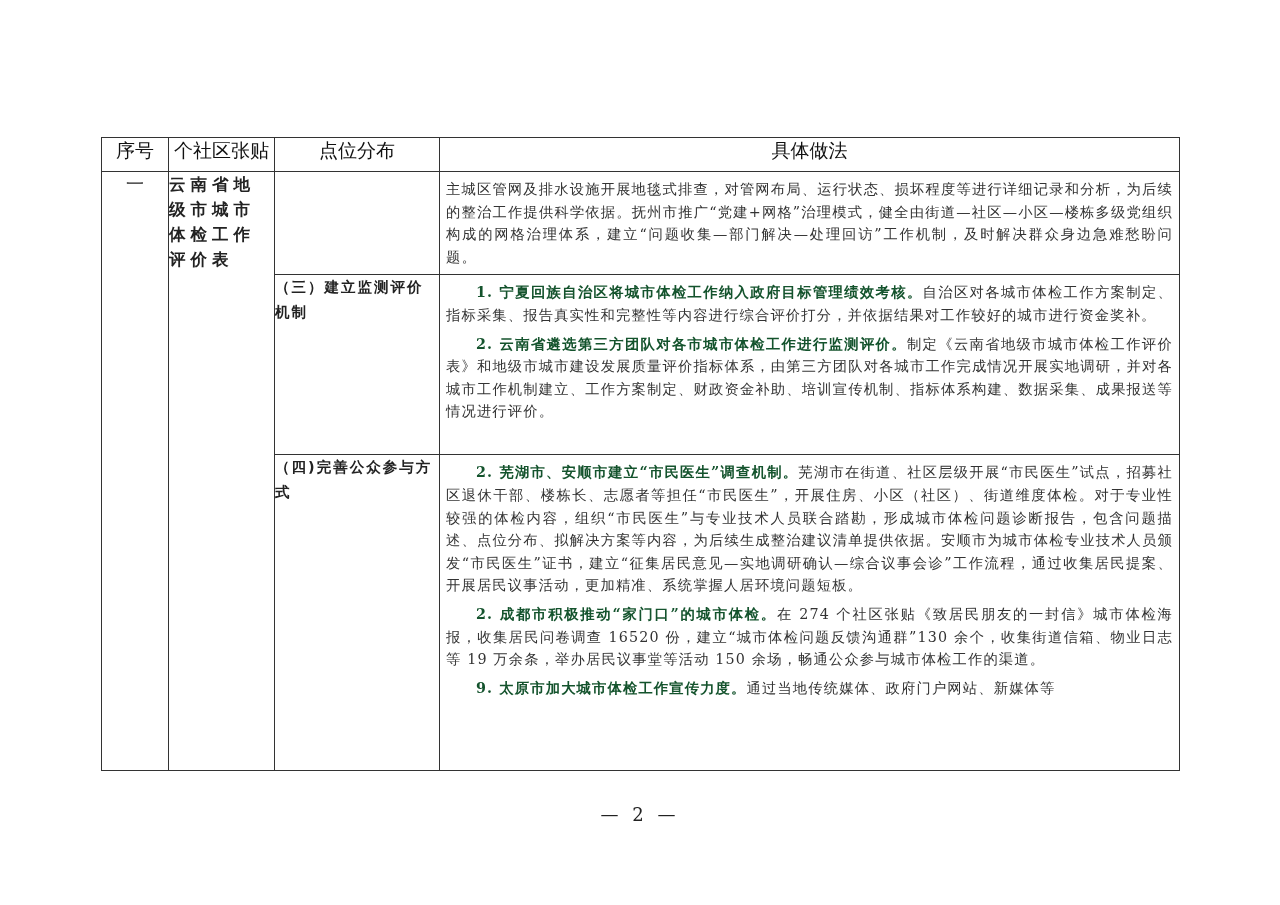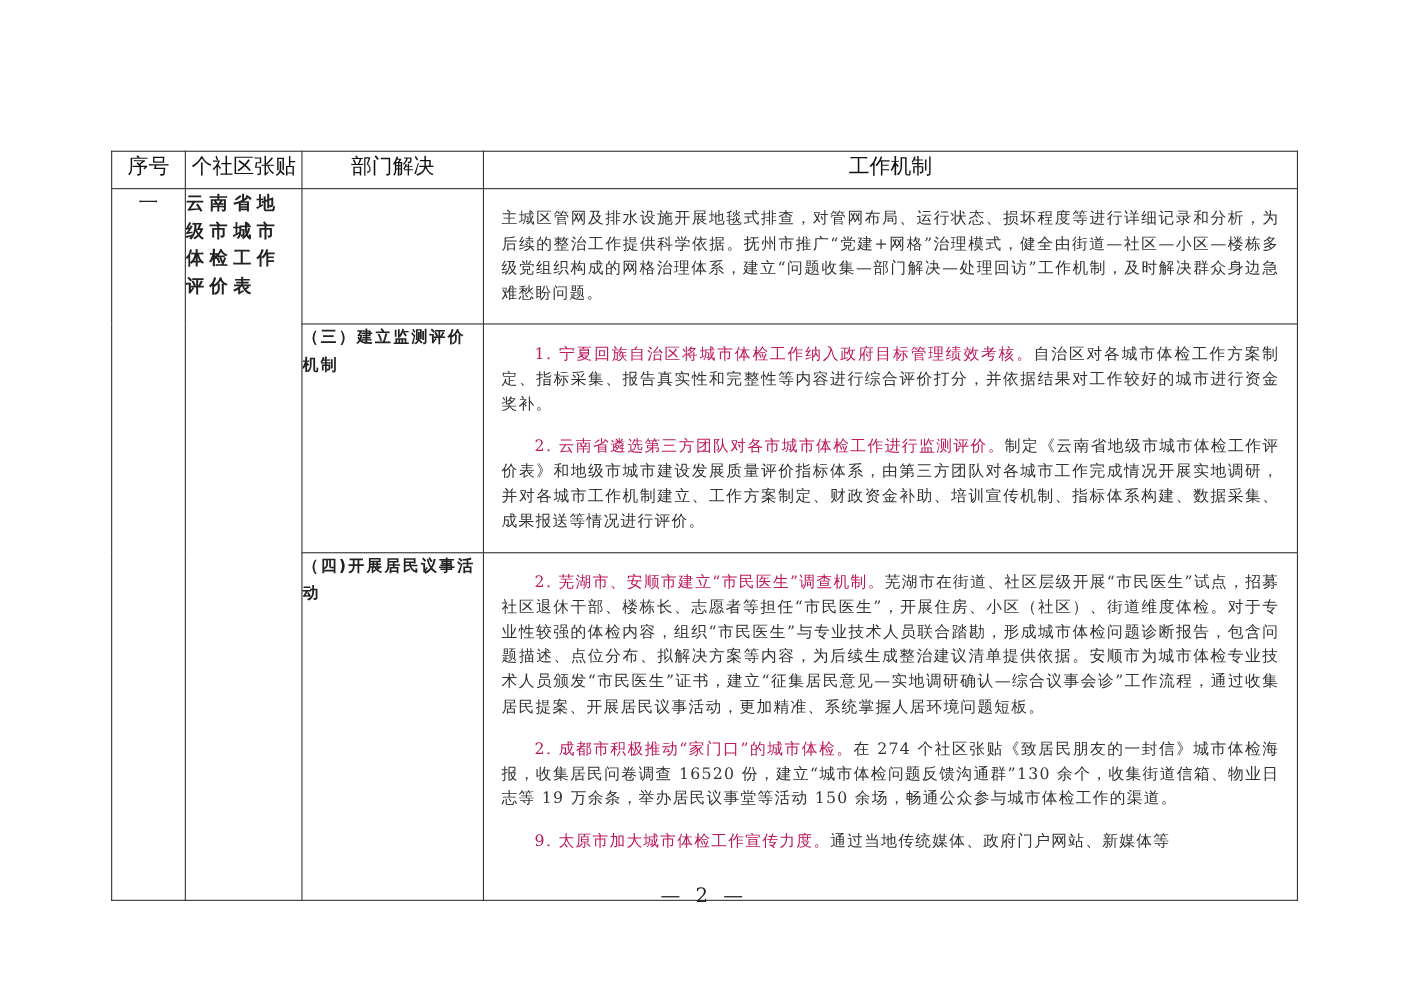--- a/index.html
+++ b/index.html
@@ -9,65 +9,65 @@
     position:absolute; left:101px; top:137px; width:1078px;
     border-collapse:collapse; table-layout:fixed;
   }
   table.main td, table.main th { border:1px solid #333; padding:0; vertical-align:top; }
   col.c1 { width:67px; } col.c2 { width:106px; } col.c3 { width:165px; } col.c4 { width:740px; }
   th { font-family:"DejaVu Sans", sans-serif; font-weight:normal; font-size:19px; height:33px; text-align:center; vertical-align:middle; color:#111; }
   td.idx { text-align:center; vertical-align:middle; font-size:18px; }
   td.policy { vertical-align:middle; font-family:"DejaVu Sans", sans-serif; font-weight:bold; font-size:16.5px; line-height:25px; padding:0 6px 0 10px; letter-spacing:5px; color:#222; }
   td.measure { vertical-align:middle; font-family:"DejaVu Sans", sans-serif; font-weight:bold; font-size:14.5px; line-height:25px; padding:0 6px 0 12px; letter-spacing:2px; color:#222;margin-top:25px; }
   td.detail { font-size:14.3px; line-height:22.6px; padding:2px 8px 1px 8px; letter-spacing:1.15px; text-align:justify; color:#333; }
-  .para { margin:16px; }
+  .para { margin:6px; }
   .indent { text-indent:2.1em; }
-  .b { font-weight:normal; color:#be185d; }
+  .b { font-weight:bold; color:#14532d; }
   .r1 td { height:95px; }
   .r2 td { height:179px; }
   .r3 td { height:315px; }
   .footer { position:absolute; left:0; width:1280px; top:804px; text-align:center; font-size:18px; color:#222; letter-spacing:4px; }
 </style>
 </head>
 <body>
 
 <div class="page">
   <table class="main">
     <colgroup>
         <col class="c1">
         <col class="c2">
         <col class="c3">
         <col class="c4">
       </colgroup>
     <thead>
       <tr>
         <th>序号</th>
         <th>个社区张贴</th>
-        <th>部门解决</th>
-        <th>工作机制</th>
+        <th>点位分布</th>
+        <th>具体做法</th>
       </tr>
     </thead>
     <tbody>
       <tr class="r1">
         <td class="idx" rowspan="3">一</td>
         <td class="policy" rowspan="3">云南省地级市城市体检工作评价表</td>
         <td class="measure"></td>
         <td class="detail">
           <p class="para"><span class="b"></span><span>主城区管网及排水设施开展地毯式排查，对管网布局、运行状态、损坏程度等进行详细记录和分析，为后续的整治工作提供科学依据。抚州市推广“党建+网格”治理模式，健全由街道—社区—小区—楼栋多级党组织构成的网格治理体系，建立“问题收集—部门解决—处理回访”工作机制，及时解决群众身边急难愁盼问题。</span></p>
         </td>
       </tr>
       <tr class="r2">
         <td class="measure">（三）建立监测评价机制</td>
         <td class="detail">
           <p class="para indent"><span class="b">1. 宁夏回族自治区将城市体检工作纳入政府目标管理绩效考核。</span><span>自治区对各城市体检工作方案制定、指标采集、报告真实性和完整性等内容进行综合评价打分，并依据结果对工作较好的城市进行资金奖补。</span></p>
           <p class="para indent"><span class="b">2. 云南省遴选第三方团队对各市城市体检工作进行监测评价。</span><span>制定《云南省地级市城市体检工作评价表》和地级市城市建设发展质量评价指标体系，由第三方团队对各城市工作完成情况开展实地调研，并对各城市工作机制建立、工作方案制定、财政资金补助、培训宣传机制、指标体系构建、数据采集、成果报送等情况进行评价。</span></p>
         </td>
       </tr>
       <tr class="r3">
-        <td class="measure">（四)开展居民议事活动</td>
+        <td class="measure">（四)完善公众参与方式</td>
         <td class="detail">
           <p class="para indent"><span class="b">2. 芜湖市、安顺市建立“市民医生”调查机制。</span><span>芜湖市在街道、社区层级开展“市民医生”试点，招募社区退休干部、楼栋长、志愿者等担任“市民医生”，开展住房、小区（社区）、街道维度体检。对于专业性较强的体检内容，组织“市民医生”与专业技术人员联合踏勘，形成城市体检问题诊断报告，包含问题描述、点位分布、拟解决方案等内容，为后续生成整治建议清单提供依据。安顺市为城市体检专业技术人员颁发“市民医生”证书，建立“征集居民意见—实地调研确认—综合议事会诊”工作流程，通过收集居民提案、开展居民议事活动，更加精准、系统掌握人居环境问题短板。</span></p>
           <p class="para indent"><span class="b">2. 成都市积极推动“家门口”的城市体检。</span><span>在 274 个社区张贴《致居民朋友的一封信》城市体检海报，收集居民问卷调查 16520 份，建立“城市体检问题反馈沟通群”130 余个，收集街道信箱、物业日志等 19 万余条，举办居民议事堂等活动 150 余场，畅通公众参与城市体检工作的渠道。</span></p>
           <p class="para indent"><span class="b">9. 太原市加大城市体检工作宣传力度。</span><span>通过当地传统媒体、政府门户网站、新媒体等</span></p>
         </td>
       </tr>
     </tbody>
   </table>
 
   <div class="footer">— 2 —</div>

